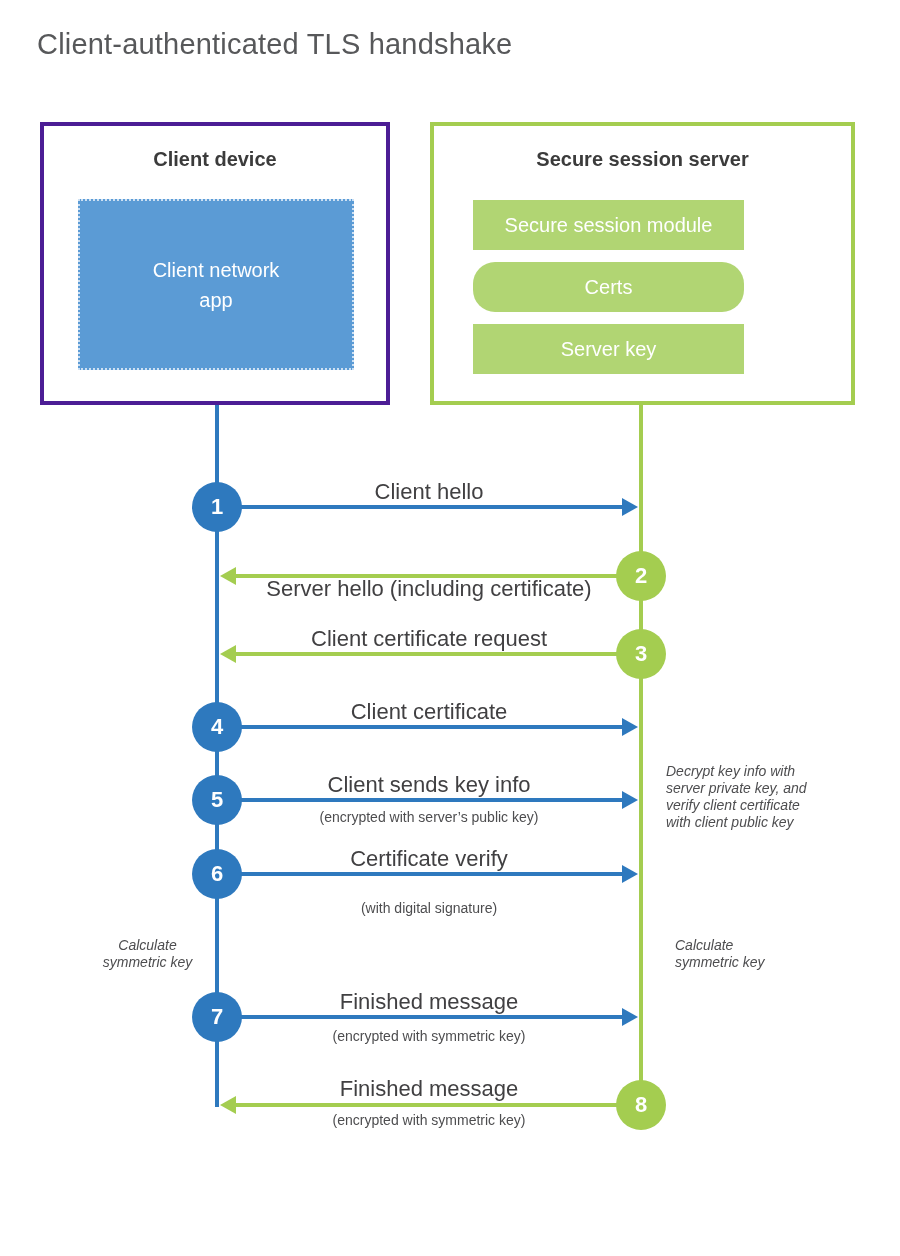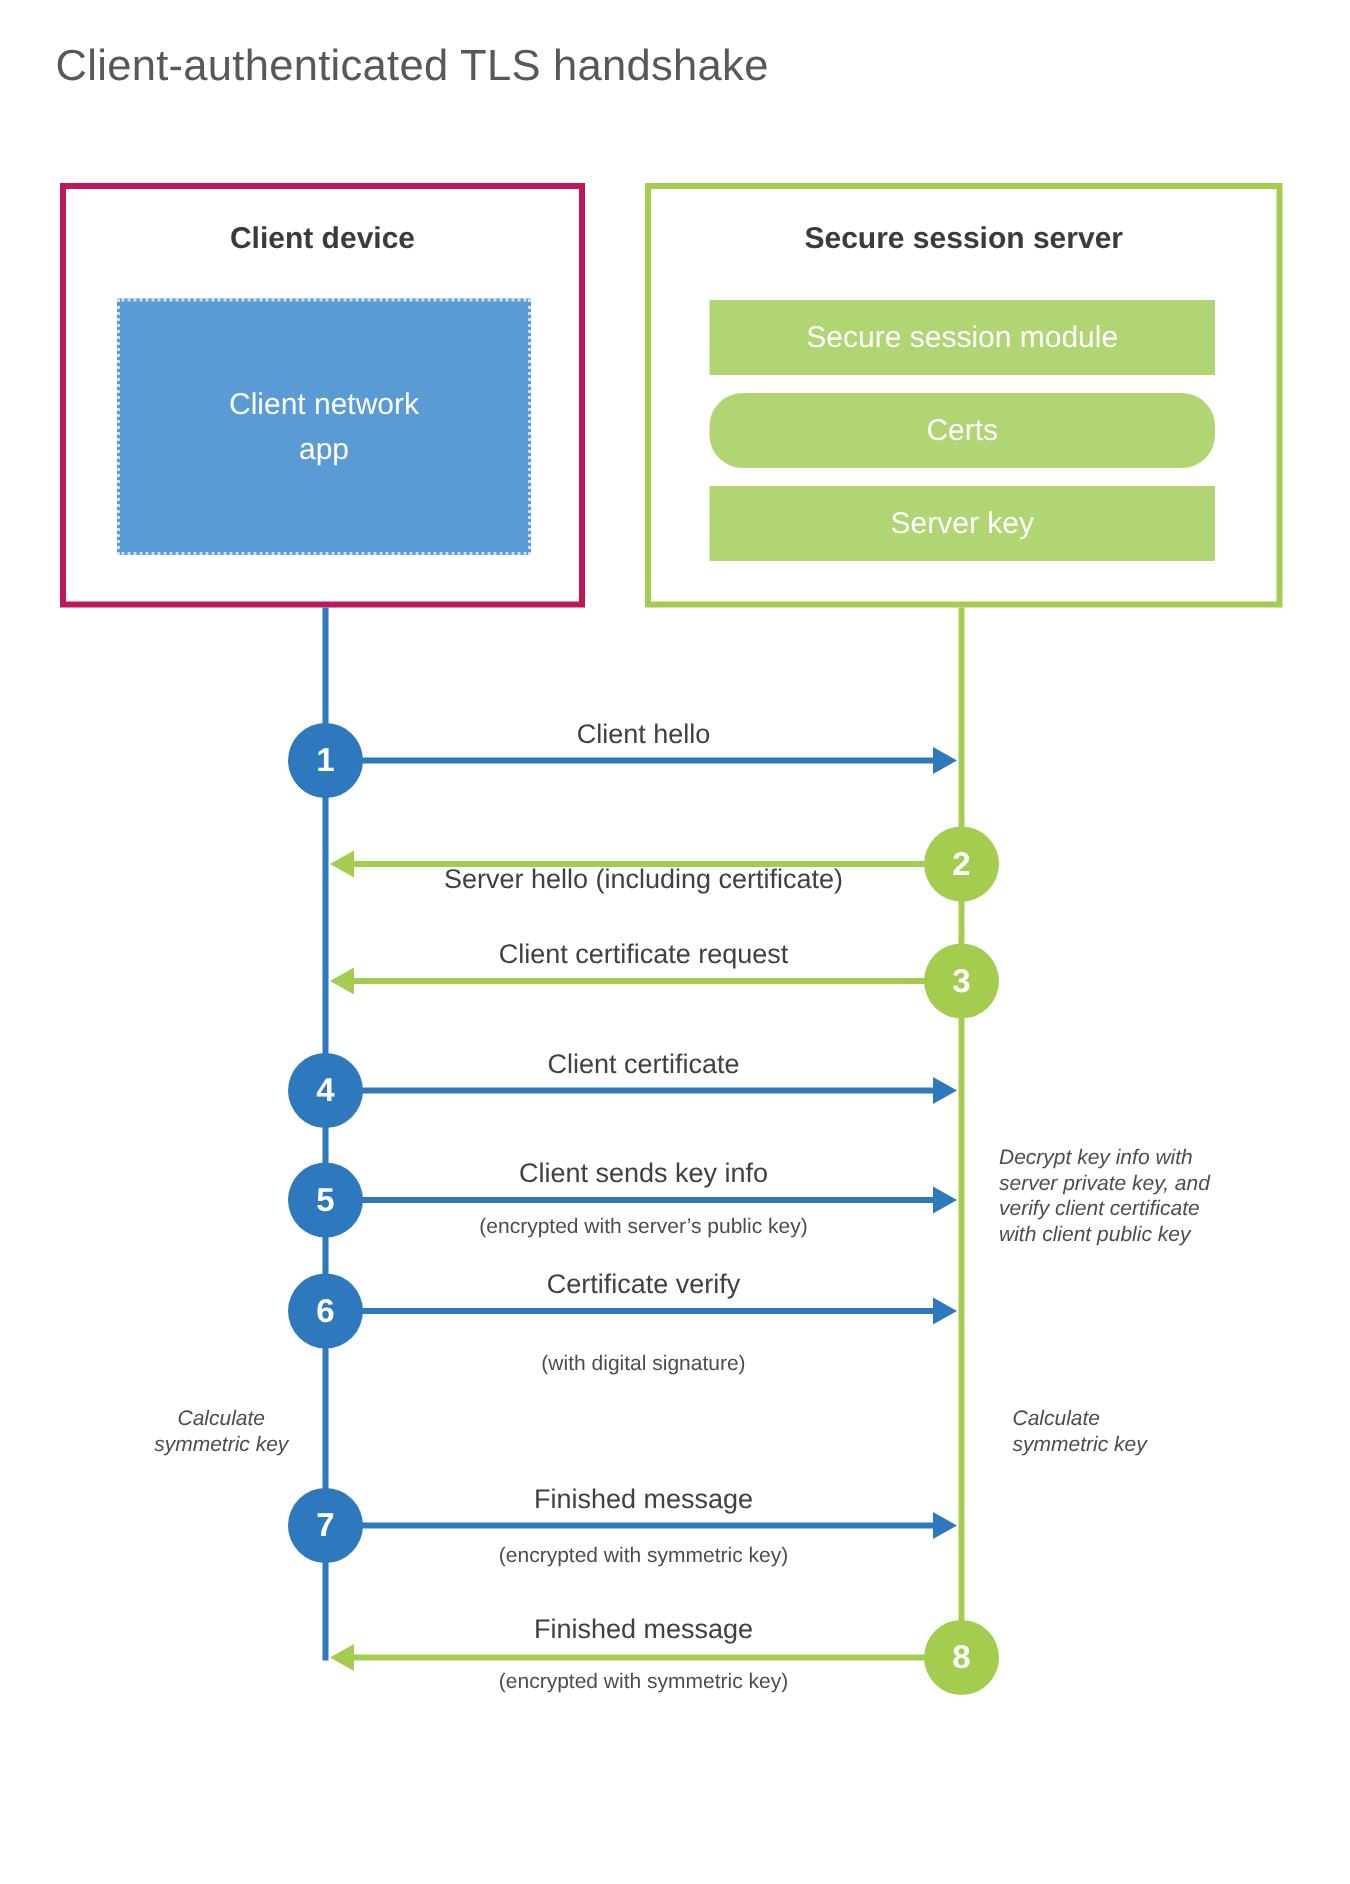--- a/index.html
+++ b/index.html
@@ -3,50 +3,50 @@
 <meta charset="utf-8">
 <style>
   html,body{margin:0;padding:0;background:#ffffff;}
   body{font-family:"Liberation Sans","DejaVu Sans",sans-serif;}
   .canvas{position:relative;width:900px;height:1256px;background:#fff;overflow:hidden;}
 
   .page-title{position:absolute;left:37px;top:28px;font-size:29px;font-weight:300;color:#57585a;letter-spacing:.2px;}
 
   
   .actor-box{position:absolute;top:122px;height:283px;background:#fff;box-sizing:border-box;}
-  .client-box{left:40px;width:350px;border:4px solid #be185d;}
+  .client-box{left:40px;width:350px;border:4px solid #4c1d95;}
   .server-box{left:430px;width:425px;border:4px solid #a4cd50;}
   .actor-title{position:absolute;left:0;right:0;top:22px;text-align:center;font-size:20px;font-weight:700;color:#3b3b3b;}
 
   .client-app{position:absolute;left:34px;top:73px;width:276px;height:171px;background:#5b9bd5;
     border:2px dotted #cde0f3;box-sizing:border-box;display:flex;align-items:center;justify-content:center;
     color:#fff;font-size:20px;text-align:center;white-space:pre-line;line-height:1.5;}
 
-  .server-bar{position:absolute;left:39px;width:337px;height:50px;background:#b1d573;
+  .server-bar{position:absolute;left:39px;width:271px;height:50px;background:#b1d573;
     display:flex;align-items:center;justify-content:center;color:#fff;font-size:20px;}
 
   
   .lifeline{position:absolute;width:4px;}
   .lifeline.blue{background:#2e79be;left:215px;top:405px;height:702px;}
   .lifeline.green{background:#a4cd50;left:639px;top:405px;height:724px;}
 
   
   .msg-line{position:absolute;height:4px;}
   .msg-line.blue{background:#2e79be;left:236px;width:390px;}
   .msg-line.green{background:#a4cd50;left:234px;width:392px;}
   .arrow-head{position:absolute;width:0;height:0;border-top:9px solid transparent;border-bottom:9px solid transparent;}
   .arrow-head.right{left:622px;border-left:16px solid #2e79be;}
   .arrow-head.left{left:220px;border-right:16px solid #a4cd50;}
 
   .step-circle{position:absolute;width:50px;height:50px;border-radius:50%;
     color:#fff;font-size:22px;font-weight:700;display:flex;align-items:center;justify-content:center;}
   .step-circle.blue{background:#2e79be;left:192px;}
   .step-circle.green{background:#a4cd50;left:616px;}
 
-  .msg-label{position:absolute;left:219px;width:420px;text-align:center;font-size:18px;color:#414042;}
+  .msg-label{position:absolute;left:219px;width:420px;text-align:center;font-size:22px;color:#414042;}
   .msg-sublabel{position:absolute;left:219px;width:420px;text-align:center;font-size:14px;color:#4d4d4f;}
 
   .side-note{position:absolute;font-size:14px;color:#4d4d4f;line-height:17px;white-space:pre-line;font-style:italic;}
   .note-decrypt{left:666px;top:763px;width:175px;text-align:left;}
   .note-calc-left{left:75px;top:937px;width:145px;text-align:center;}
   .note-calc-right{left:675px;top:937px;width:145px;text-align:left;}
 </style>
 </head>
 <body>
 

